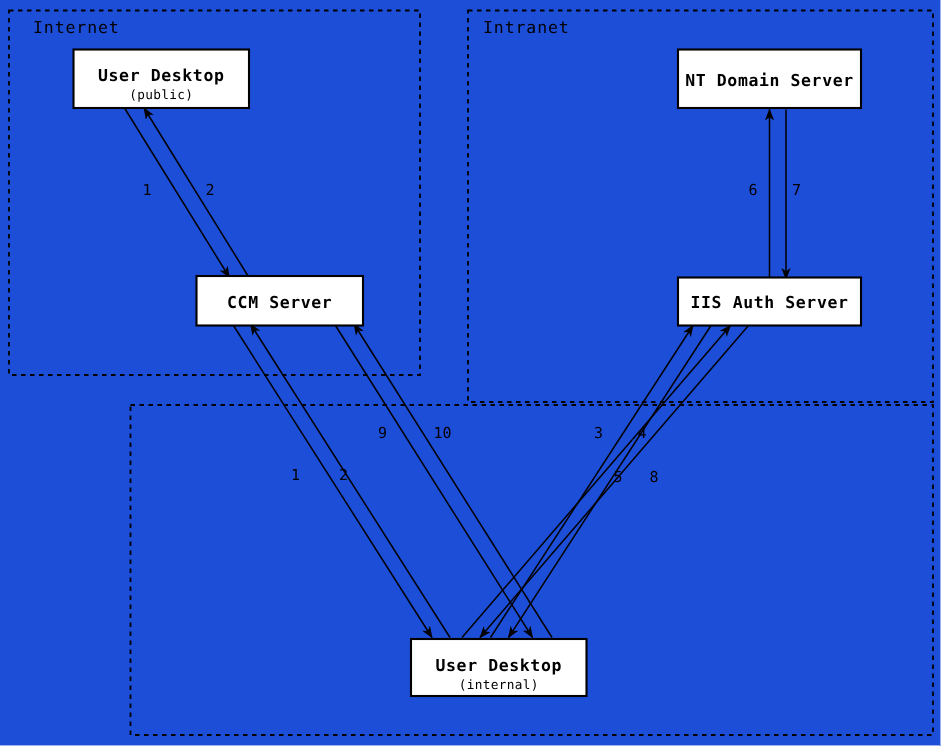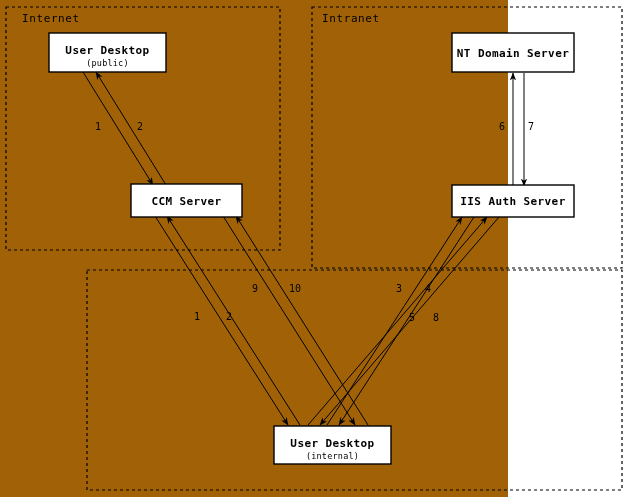--- a/index.html
+++ b/index.html
@@ -8,23 +8,23 @@
     background: #ffffff;
   }
   body {
     width: 627px;
     height: 497px;
     font-family: "DejaVu Sans Mono", "Liberation Mono", monospace;
     overflow: hidden;
   }
   #diagram-root {
     position: relative;
-    width: 508px;
+    width: 627px;
     height: 497px;
-    background: #a16207;
+    background: #1d4ed8;
   }
   svg.diagram-canvas {
     display: block;
     width: 627px;
     height: 497px;
   }
   .zone-border {
     fill: none;
     stroke: #000000;
     stroke-width: 1.2;

